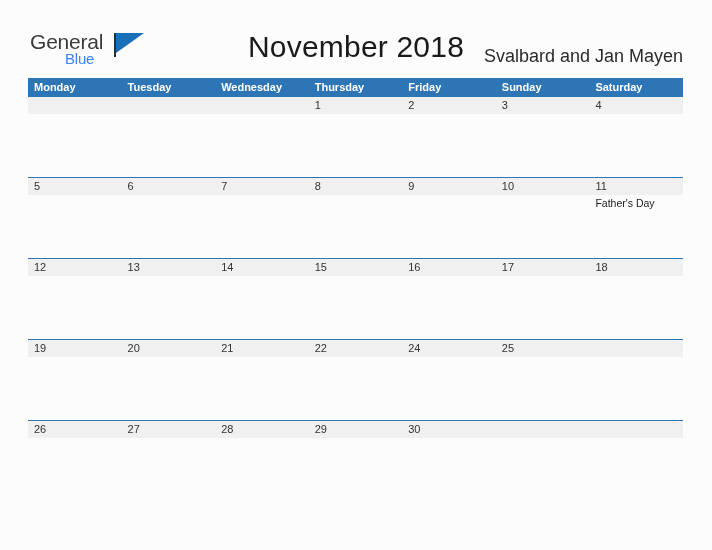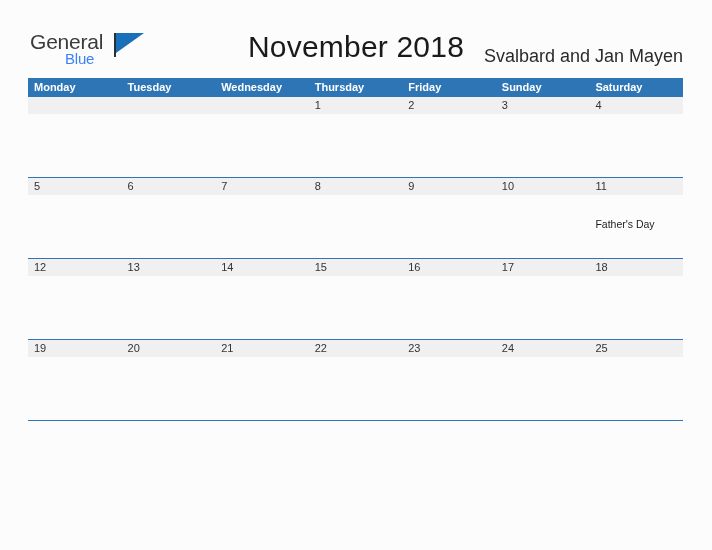--- a/index.html
+++ b/index.html
@@ -154,21 +154,20 @@
     height: 63px;
     background: #fcfcfc;
   }
   .event-cell {
     width: 93.571px;
     height: 63px;
     padding-left: 6px;
     padding-top: 2px;
     box-sizing: border-box;
     font-family: "Liberation Sans", sans-serif;
-    margin-top: 21px;
   }
   .event-text {
     font-size: 10.5px;
     color: #1c1c1c;
     line-height: 13px;
     white-space: nowrap;
   }
 </style>
 </head>
 <body>
@@ -306,21 +305,20 @@
           </div>
       </div>
     </div>
 
     <div class="week-row">
       <div class="date-band">
         <div class="date-cell">19</div>
         <div class="date-cell">20</div>
         <div class="date-cell">21</div>
         <div class="date-cell">22</div>
-        <div class="date-cell">23</div>
         <div class="date-cell">24</div>
         <div class="date-cell">25</div>
       </div>
       <div class="event-band">
         <div class="event-cell">
             <div class="event-text"></div>
           </div>
         <div class="event-cell">
             <div class="event-text"></div>
           </div>
@@ -336,20 +334,29 @@
         <div class="event-cell">
             <div class="event-text"></div>
           </div>
         <div class="event-cell">
             <div class="event-text"></div>
           </div>
       </div>
     </div>
 
     <div class="week-row">
+      <div class="date-band">
+        <div class="date-cell">26</div>
+        <div class="date-cell">27</div>
+        <div class="date-cell">28</div>
+        <div class="date-cell">29</div>
+        <div class="date-cell">30</div>
+        <div class="date-cell"></div>
+        <div class="date-cell"></div>
+      </div>
       <div class="event-band">
         <div class="event-cell">
             <div class="event-text"></div>
           </div>
         <div class="event-cell">
             <div class="event-text"></div>
           </div>
         <div class="event-cell">
             <div class="event-text"></div>
           </div>

